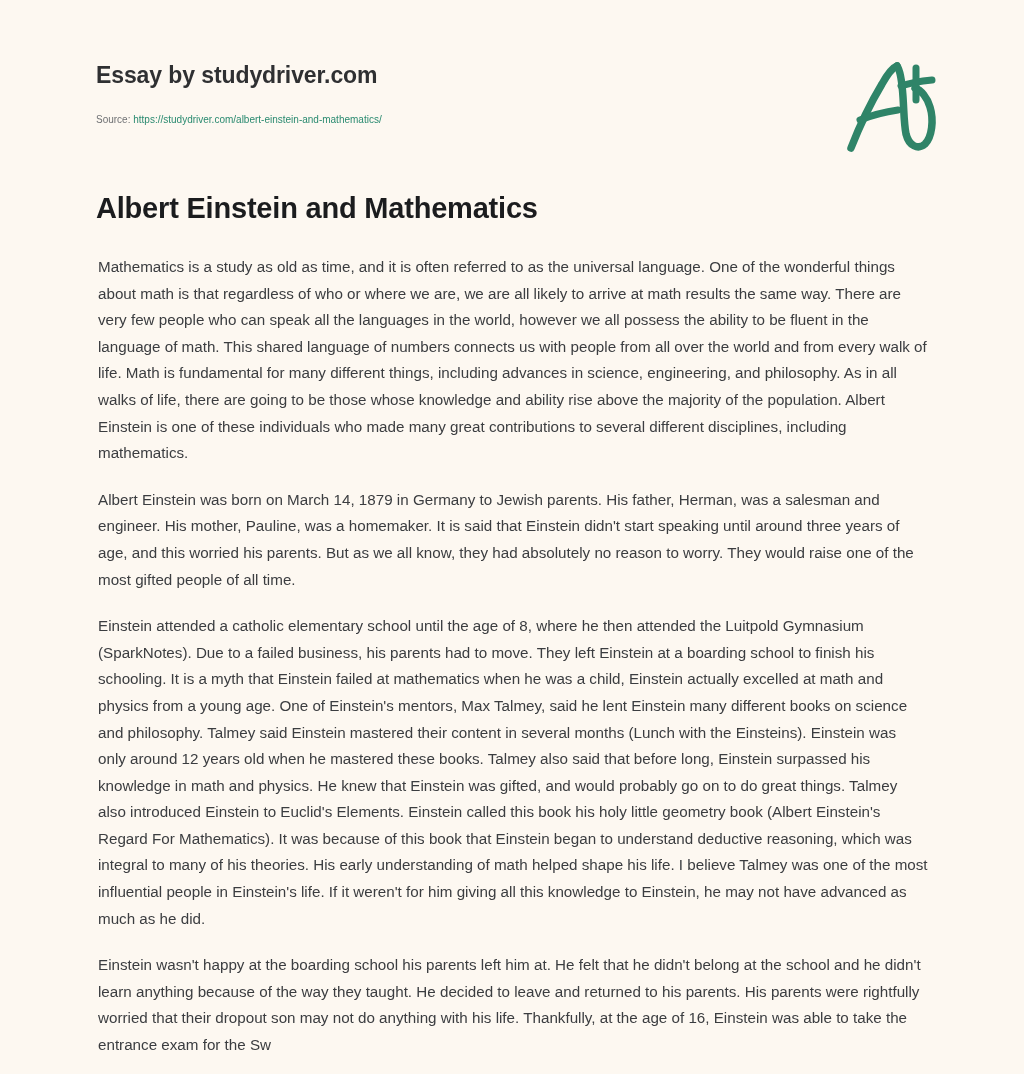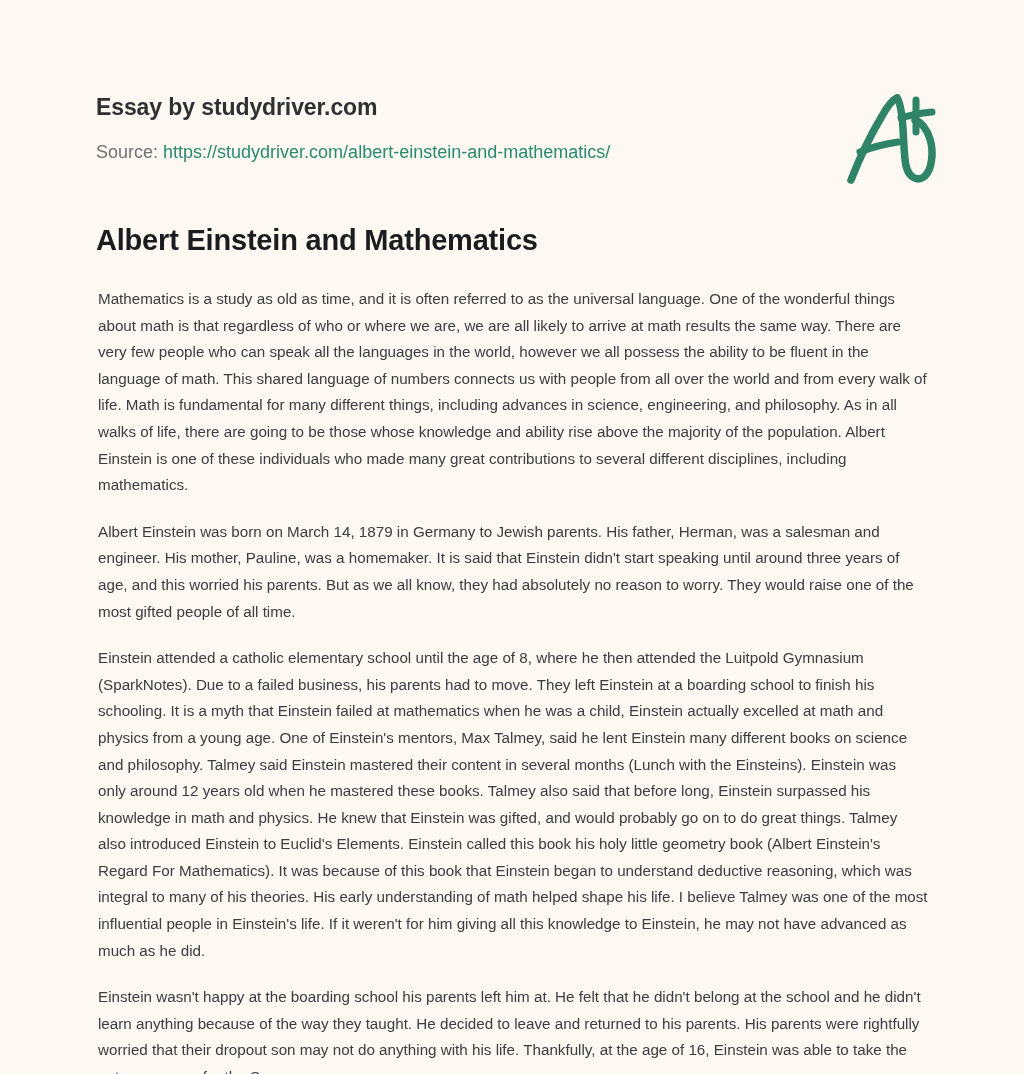--- a/index.html
+++ b/index.html
@@ -23,35 +23,34 @@
     box-sizing: border-box;
     padding: 0;
   }
 
   
   .header {
     position: relative;
     padding: 60px 96px 0 96px;
     box-sizing: border-box;
     height: 190px;
-    margin-top: 32px;
   }
 
   .essay-by {
     font-size: 23px;
     font-weight: bold;
     color: #2f3032;
     letter-spacing: -0.1px;
     line-height: 30px;
     margin: 0;
   }
 
   .source-line {
     margin-top: 20px;
-    font-size: 18px;
+    font-size: 10px;
     line-height: 20px;
     color: #6f7174;
     white-space: nowrap;
   }
   .source-label {
     color: #6f7174;
   }
   .source-url {
     color: #2a8a70;
     text-decoration: none;

